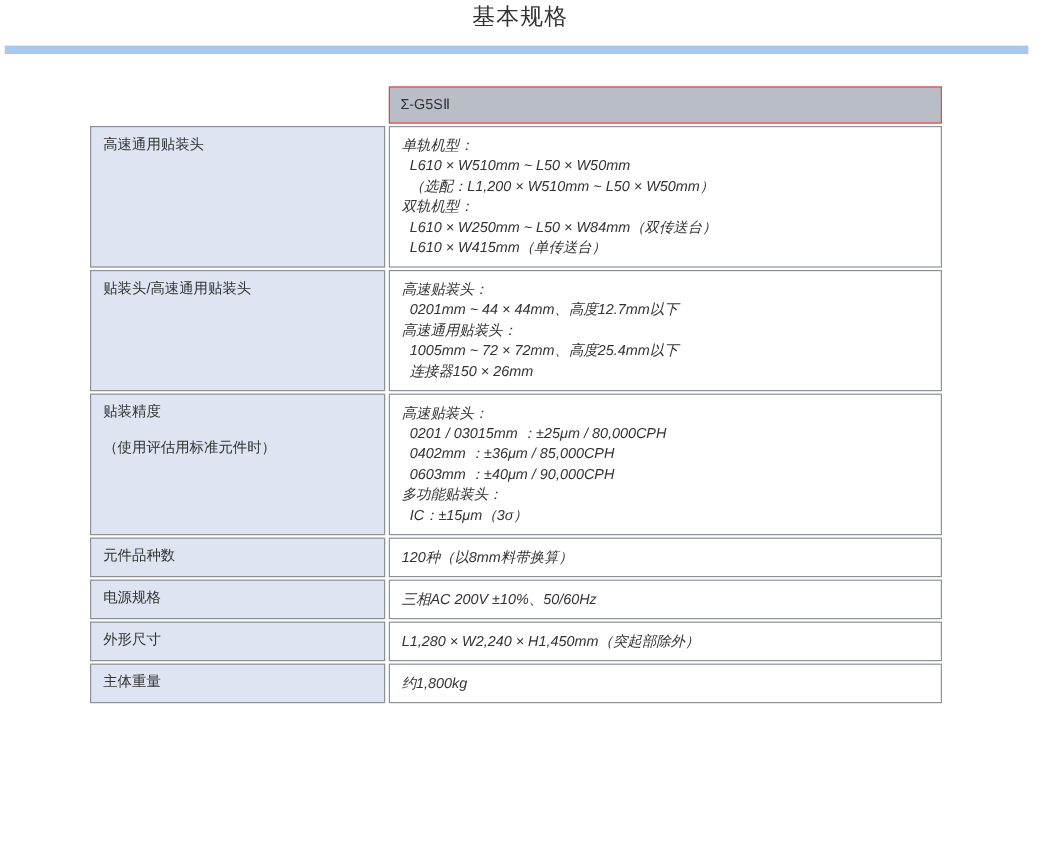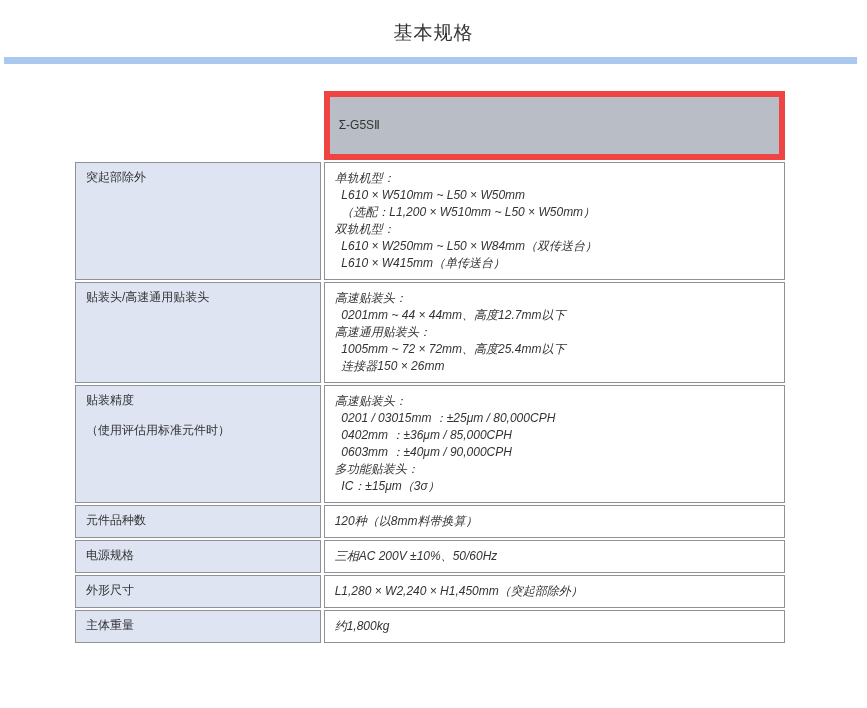--- a/index.html
+++ b/index.html
@@ -12,21 +12,21 @@
   }
   .page {
     width: 867px;
     height: 708px;
     position: relative;
     overflow: hidden;
     background: #ffffff;
   }
   .page-title {
     margin: 0;
-    padding-top: 20px;
+    padding-top: 1px;
     text-align: center;
     font-size: 19px;
     font-weight: 400;
     color: #333333;
     letter-spacing: 1px;
   }
   .accent-bar {
     height: 7px;
     background: #a9c8ee;
     margin: 11px 10px 0 4px;
@@ -48,22 +48,22 @@
     white-space: pre-wrap;
   }
   .corner-cell {
     width: 245px;
     background: transparent;
     border: none;
   }
   .model-cell {
     width: 460px;
     background: #b9bdc6;
-    border: 6px solid #ef4444;
-    padding: 20px 9px;
+    border: 1px solid #ef4444;
+    padding: 6px 9px;
     line-height: 17px;
     color: #333333;
   }
   .label-cell {
     background: #dee4f2;
     border: 1px solid #8e9196;
     padding: 7px 10px;
     line-height: 15px;
     color: #333333;
   }
@@ -86,21 +86,21 @@
   <div class="accent-bar"></div>
 
   <div class="spec-table-wrap">
     <table class="spec-table">
       <tbody>
         <tr>
           <td class="corner-cell"></td>
           <th class="model-cell">Σ-G5SⅡ</th>
         </tr>
         <tr>
-          <th class="label-cell">突起部除外</th>
+          <th class="label-cell">高速通用贴装头</th>
           <td class="value-cell">单轨机型：
   L610 × W510mm ~ L50 × W50mm
   （选配：L1,200 × W510mm ~ L50 × W50mm）
 双轨机型：
   L610 × W250mm ~ L50 × W84mm（双传送台）
   L610 × W415mm（单传送台）</td>
         </tr>
         <tr>
           <th class="label-cell">贴装头/高速通用贴装头</th>
           <td class="value-cell">高速贴装头：

